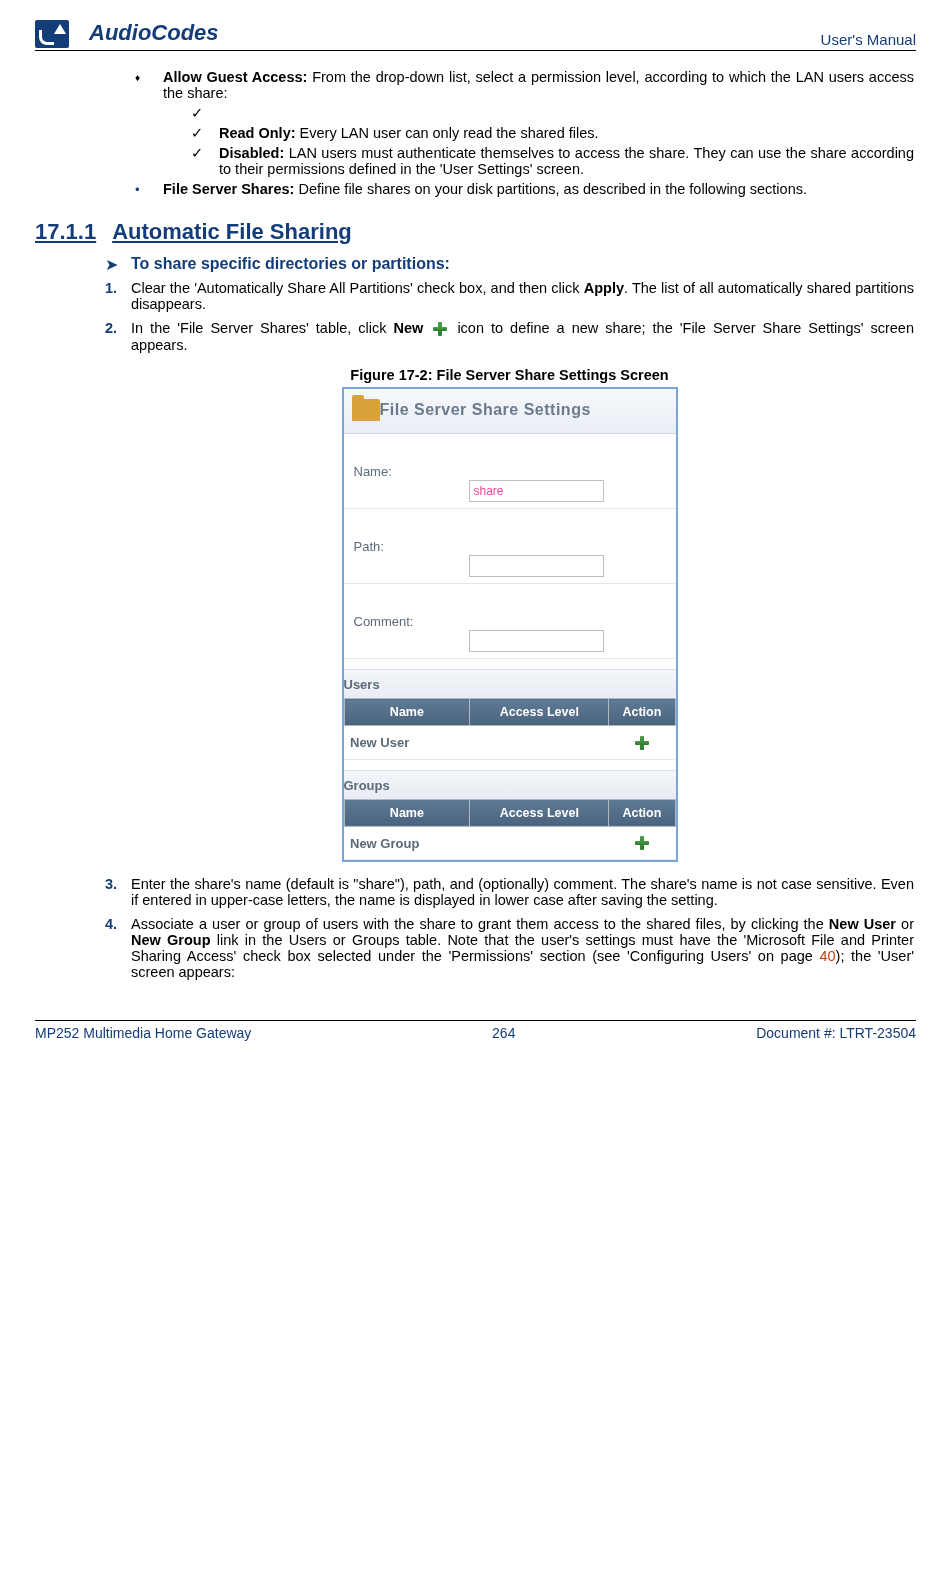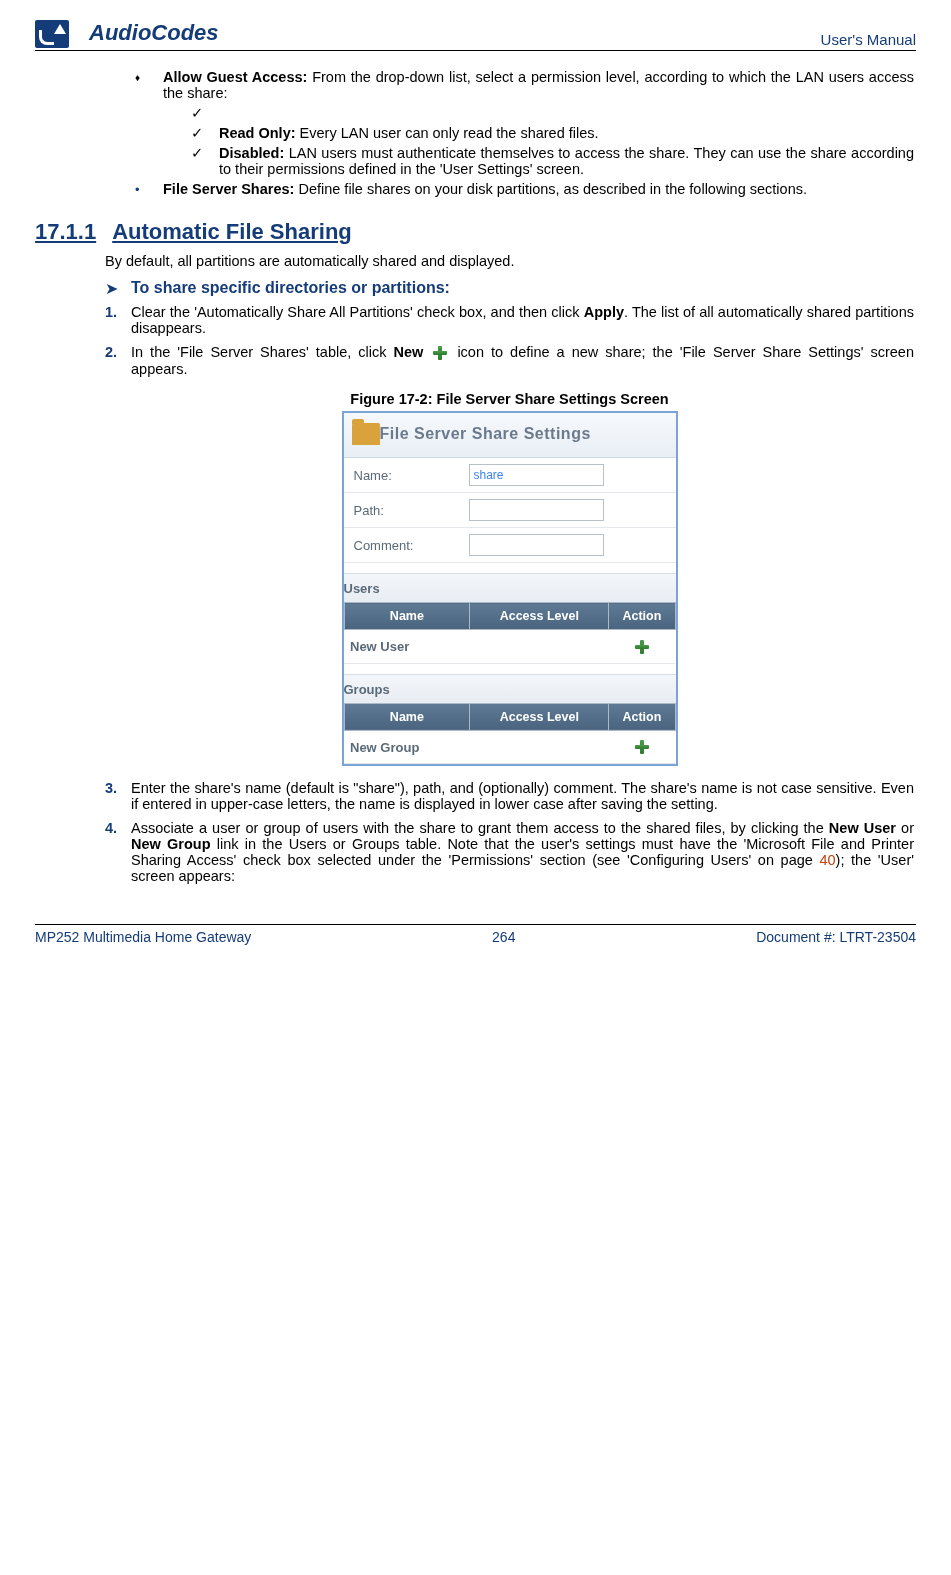--- a/index.html
+++ b/index.html
@@ -155,22 +155,23 @@
     padding: 6px 10px;
     border-bottom: 1px solid #e4e8ed;
     color: #5a6a78;
   }
   .fig-label { width: 115px; }
   .fig-input {
     width: 135px; height: 22px;
     border: 1px solid #b8c0c8;
     padding: 2px 4px;
     font-size: 12px;
-    color: #3b82f6;
+    color: #ec4899;
     background: #fff;
+    margin-top: 40px;
   }
   .fig-section-head {
     background: linear-gradient(#f3f6fa,#e8edf3);
     color: #5a6a78;
     font-weight: bold;
     padding: 7px 8px 6px 0;
     border-top: 1px solid #d8dee5;
     margin-top: 10px;
   }
   .fig-table {
@@ -245,21 +246,20 @@
       </div>
     </div>
   </div>
 
   <div class="section-number">
     <span>17.1.1</span>
     <span>Automatic File Sharing</span>
   </div>
 
   <div class="content section-body">
-    <div>By default, all partitions are automatically shared and displayed.</div>
 
     <div class="arrow-row">
       <span class="arrow-sym">➤</span>
       <span class="arrow-text">To share specific directories or partitions:</span>
     </div>
 
     <div class="num-list">
       <div class="num-row">
         <span class="num">1.</span>
         <span><span>Clear the 'Automatically Share All Partitions' check box, and then click </span><span class="bold">Apply</span><span>. The list of all automatically shared partitions disappears.</span></span>

